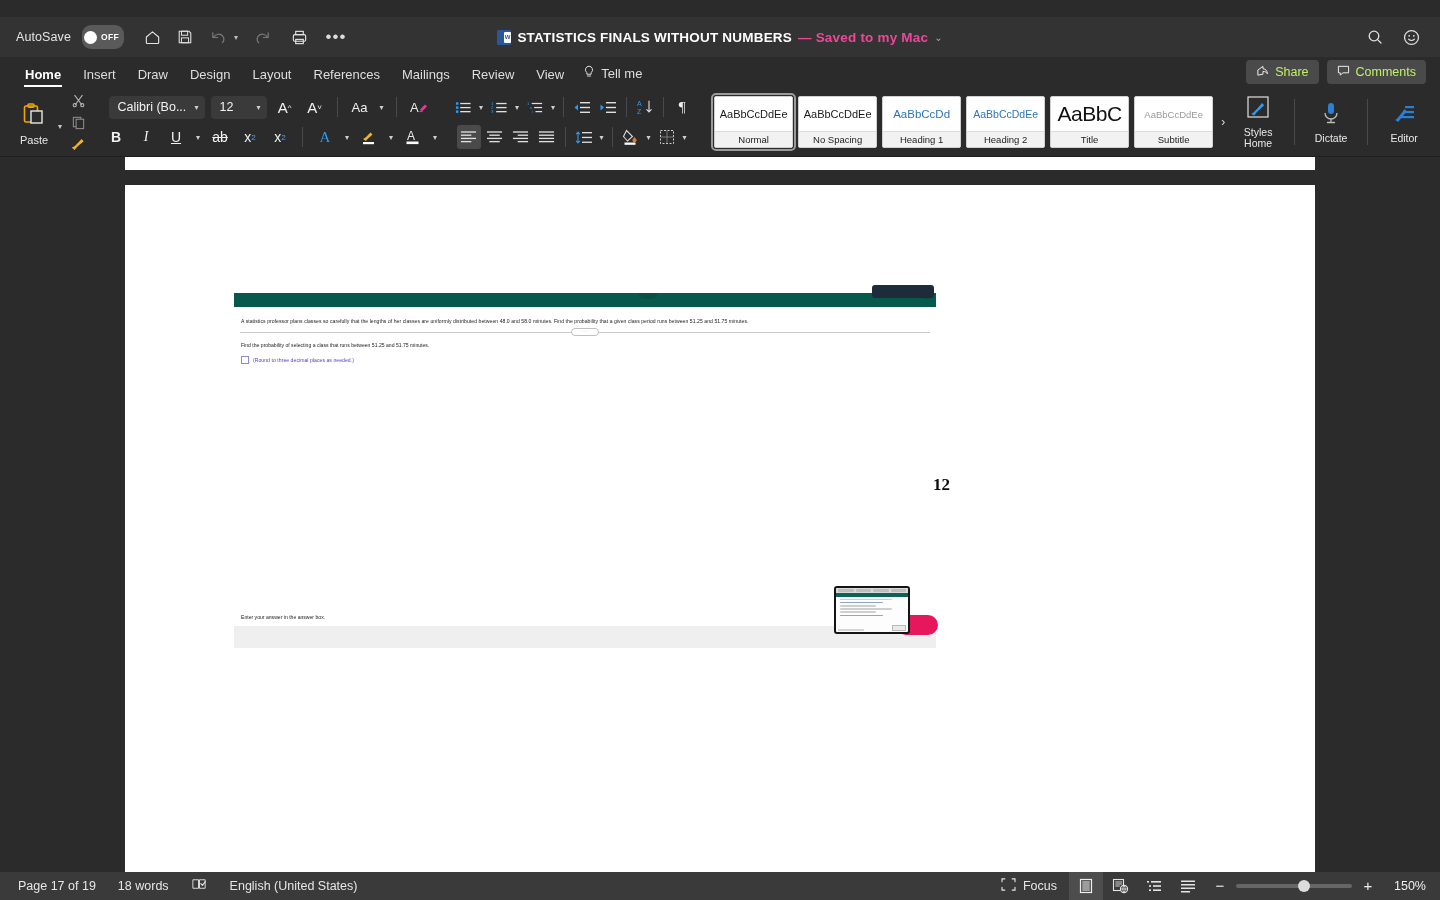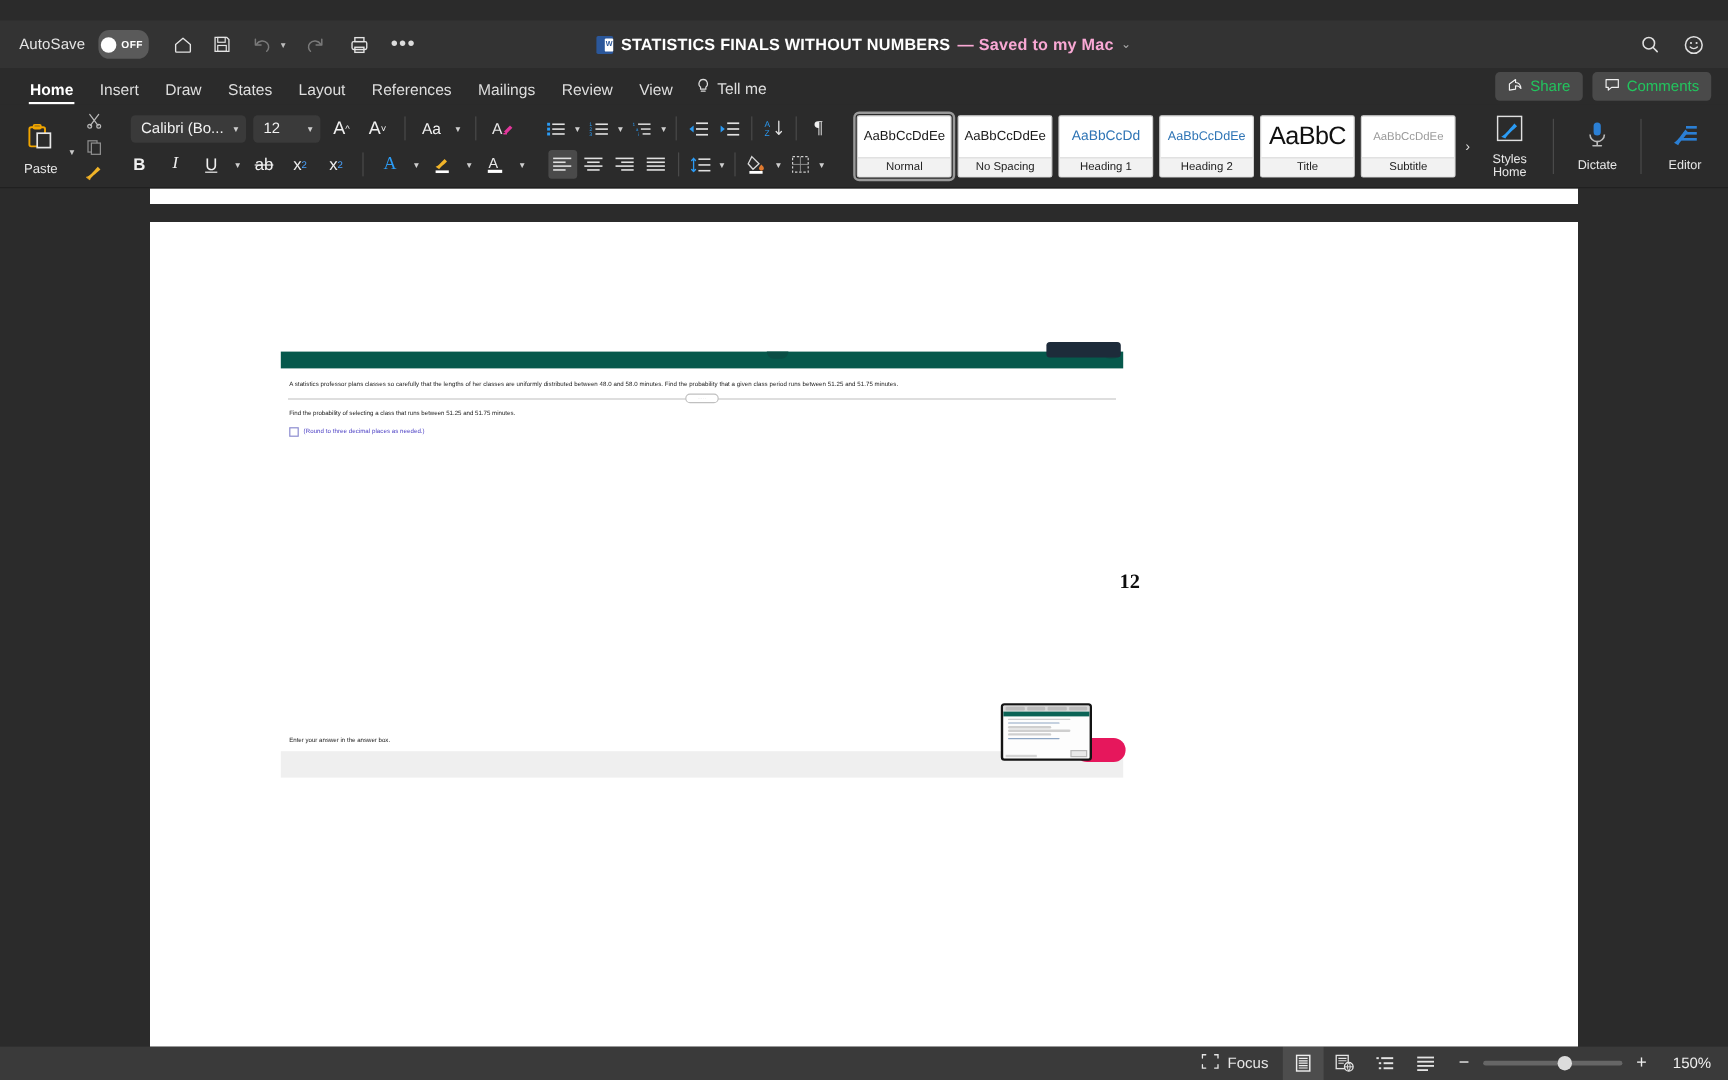--- a/index.html
+++ b/index.html
@@ -33,40 +33,40 @@
 
   .tb-center {
     position:absolute; left:0; right:0; top:0; bottom:0;
     display:flex; align-items:center; justify-content:center; gap:6px; pointer-events:none;
   }
   .doc-ico { width:14px; height:15px; position:relative; }
   .doc-ico .b { position:absolute; inset:0; background:#2b579a; border-radius:1.5px; }
   .doc-ico .w { position:absolute; right:0; top:2px; width:7px; height:11px; background:#fff; border-radius:1px; }
   .doc-ico .wl { position:absolute; right:1px; top:3.5px; font-size:6px; color:#2b579a; font-weight:bold; line-height:8px;}
   .doc-title { font-size:13.5px; font-weight:bold; color:#ffffff; letter-spacing:.2px; }
-  .doc-saved { font-size:13.5px; font-weight:bold; color:#f9a8d4; letter-spacing:.2px; }
+  .doc-saved { font-size:13.5px; font-weight:bold; color:#ec4899; letter-spacing:.2px; }
   .doc-chev { color:#a9a9a9; font-size:10px; }
 
   .tb-right { margin-left:auto; display:flex; align-items:center; gap:14px; padding-right:18px; }
 
   
   .ribbon-tabs {
     height:30px; background:#2b2b2b; display:flex; align-items:flex-end;
     padding:0 14px; flex:0 0 30px; position:relative;text-align:right;
   }
   .rt { font-size:13px; color:#dedede; padding:0 11px 5px 11px; cursor:pointer; position:relative; }
   .rt.active { color:#ffffff; font-weight:bold; }
   .rt.active::after {
     content:""; position:absolute; left:10px; right:10px; bottom:0; height:2px; background:#ffffff;
   }
   .rt-tellme { display:flex; align-items:center; gap:6px; padding:0 11px 5px 8px; font-size:13px; color:#dedede; cursor:pointer;}
   .rt-right { margin-left:auto; display:flex; align-items:center; gap:8px; padding-bottom:3px; }
   .pillbtn {
     display:flex; align-items:center; gap:6px; background:#4a4a4a; border-radius:4px;
-    padding:4px 10px; font-size:12.5px; color:#22c55e; cursor:pointer;
+    padding:4px 10px; font-size:12.5px; color:#bef264; cursor:pointer;
   }
 
   
   .ribbon {
     height:70px; background:#2b2b2b; display:flex; align-items:stretch; flex:0 0 70px;
     border-bottom:1px solid #1f1f1f; position:relative;
   }
   .grp { display:flex; align-items:center; height:70px; }
   .sep { width:1px; height:46px; background:#4a4a4a; align-self:center; margin:0 6px; }
 
@@ -297,21 +297,21 @@
             <path d="M6.2 10.6c1.6 1.7 4 1.7 5.6 0" fill="none" stroke="#e0e0e0" stroke-width="1.1" stroke-linecap="round"></path>
           </svg>
       </div>
     </div>
   </div>
 
   <div class="ribbon-tabs">
     <div class="rt active">Home</div>
     <div class="rt">Insert</div>
     <div class="rt">Draw</div>
-    <div class="rt">States</div>
+    <div class="rt">Design</div>
     <div class="rt">Layout</div>
     <div class="rt">References</div>
     <div class="rt">Mailings</div>
     <div class="rt">Review</div>
     <div class="rt">View</div>
     <div class="rt-tellme">
       <span>
         <svg width="12" height="14" viewBox="0 0 12 14">
             <path d="M6 1.2a3.6 3.6 0 0 0-2.2 6.4v1.6h4.4V7.6A3.6 3.6 0 0 0 6 1.2z" fill="none" stroke="#dcdcdc" stroke-width="1"></path>
             <path d="M4.4 11h3.2" stroke="#dcdcdc" stroke-width="1" stroke-linecap="round"></path>
@@ -698,20 +698,32 @@
             </div>
           </div>
         </div>
       </div>
 
       <div class="pagenum">12</div>
     </div>
   </div>
 
   <div class="statusbar">
+    <div class="sb-left">
+      <span>Page 17 of 19</span>
+      <span>18 words</span>
+      <span>
+        <svg width="17" height="15" viewBox="0 0 18 15">
+            <path d="M2 2.5h6v9H2zM9 2.5h6v9H9z" fill="none" stroke="#e0e0e0" stroke-width="1"></path>
+            <path d="M8.5 2.5v9" stroke="#e0e0e0" stroke-width="1"></path>
+            <path d="M10.5 6.5l1.6 2 3-4" fill="none" stroke="#e0e0e0" stroke-width="1.2" stroke-linecap="round" stroke-linejoin="round"></path>
+          </svg>
+      </span>
+      <span>English (United States)</span>
+    </div>
     <div class="sb-right">
       <div class="sb-focus">
         <span>
           <svg width="15" height="13" viewBox="0 0 16 14">
               <path d="M1 4V1h3M15 4V1h-3M1 10v3h3M15 10v3h-3" fill="none" stroke="#e6e6e6" stroke-width="1.2" stroke-linecap="round"></path>
             </svg>
         </span>
         <span>Focus</span>
       </div>
       <div class="viewbtn sel">

